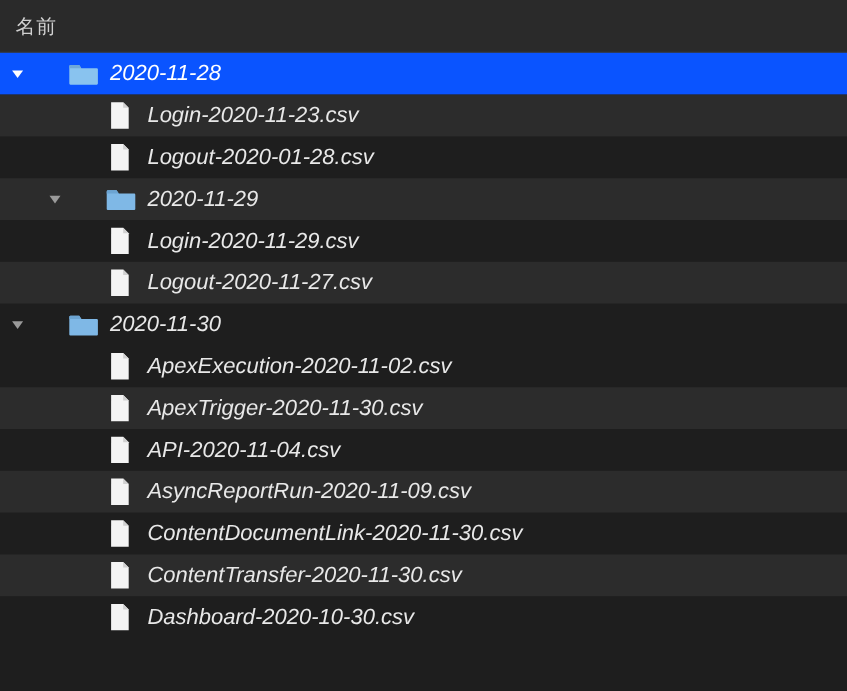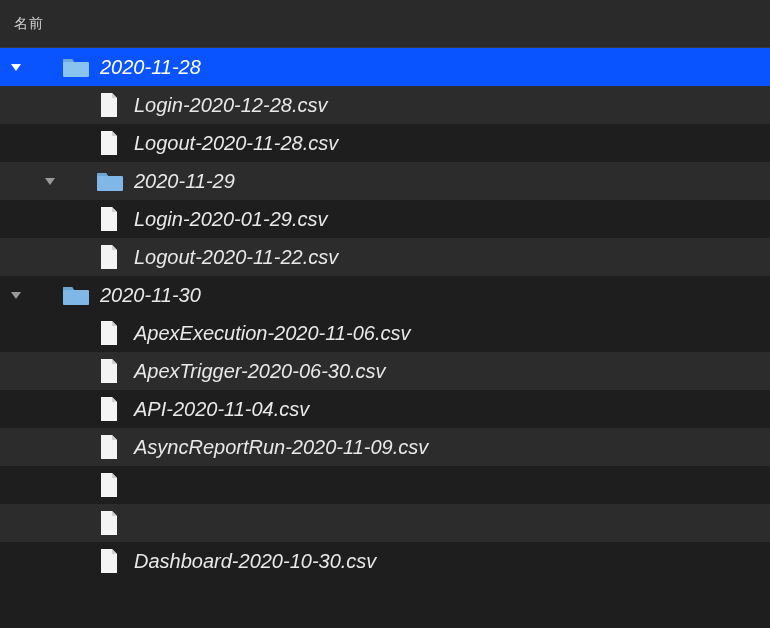--- a/index.html
+++ b/index.html
@@ -10,21 +10,21 @@
     color: #e8e8e8;
     font-size: 20px;
   }
   .header {
     height: 48px;
     background: #2a2a2a;
     display: flex;
     align-items: center;
     padding: 0 14px;
     border-bottom: 1px solid #3a3a3a;
-    font-size: 14px;
+    font-size: 18px;
     color: #d0d0d0;
     letter-spacing: 1px;
   }
   .tree { width: 100%; }
   .row {
     height: 38px;
     display: flex;
     align-items: center;
     padding-left: 8px;
     gap: 6px;
@@ -82,30 +82,30 @@
       </span>
     <span class="name">2020-11-28</span>
   </div>
     <div class="row file alt">
       <span class="file-icon">
         <svg width="20" height="26" viewBox="0 0 20 26">
     <path d="M2 1 L13 1 L18 6 L18 25 L2 25 Z" fill="#f4f4f4"></path>
     <path d="M13 1 L13 6 L18 6 Z" fill="#d0d0d0"></path>
   </svg>
       </span>
-      <span class="name">Login-2020-12-28.csv</span>
-    </div>
-    <div class="row file">
-      <span class="file-icon">
-        <svg width="20" height="26" viewBox="0 0 20 26">
-    <path d="M2 1 L13 1 L18 6 L18 25 L2 25 Z" fill="#f4f4f4"></path>
-    <path d="M13 1 L13 6 L18 6 Z" fill="#d0d0d0"></path>
-  </svg>
-      </span>
-      <span class="name">Logout-2020-11-28.csv</span>
+      <span class="name">Login-2020-11-23.csv</span>
+    </div>
+    <div class="row file">
+      <span class="file-icon">
+        <svg width="20" height="26" viewBox="0 0 20 26">
+    <path d="M2 1 L13 1 L18 6 L18 25 L2 25 Z" fill="#f4f4f4"></path>
+    <path d="M13 1 L13 6 L18 6 Z" fill="#d0d0d0"></path>
+  </svg>
+      </span>
+      <span class="name">Logout-2020-01-28.csv</span>
     </div>
     <div class="row folder alt">
     <span class="disclosure">
         <svg width="12" height="12" viewBox="0 0 12 12">
     <polygon points="1,3 11,3 6,10" fill="#9a9a9a"></polygon>
   </svg>
       </span>
     <span class="folder-pad"></span>
     <span class="folder-icon">
         <svg width="28" height="22" viewBox="0 0 28 22">
@@ -115,30 +115,30 @@
       </span>
     <span class="name">2020-11-29</span>
   </div>
     <div class="row file">
       <span class="file-icon">
         <svg width="20" height="26" viewBox="0 0 20 26">
     <path d="M2 1 L13 1 L18 6 L18 25 L2 25 Z" fill="#f4f4f4"></path>
     <path d="M13 1 L13 6 L18 6 Z" fill="#d0d0d0"></path>
   </svg>
       </span>
-      <span class="name">Login-2020-01-29.csv</span>
-    </div>
-    <div class="row file alt">
-      <span class="file-icon">
-        <svg width="20" height="26" viewBox="0 0 20 26">
-    <path d="M2 1 L13 1 L18 6 L18 25 L2 25 Z" fill="#f4f4f4"></path>
-    <path d="M13 1 L13 6 L18 6 Z" fill="#d0d0d0"></path>
-  </svg>
-      </span>
-      <span class="name">Logout-2020-11-22.csv</span>
+      <span class="name">Login-2020-11-29.csv</span>
+    </div>
+    <div class="row file alt">
+      <span class="file-icon">
+        <svg width="20" height="26" viewBox="0 0 20 26">
+    <path d="M2 1 L13 1 L18 6 L18 25 L2 25 Z" fill="#f4f4f4"></path>
+    <path d="M13 1 L13 6 L18 6 Z" fill="#d0d0d0"></path>
+  </svg>
+      </span>
+      <span class="name">Logout-2020-11-27.csv</span>
     </div>
     <div class="row folder">
     <span class="disclosure">
         <svg width="12" height="12" viewBox="0 0 12 12">
     <polygon points="1,3 11,3 6,10" fill="#9a9a9a"></polygon>
   </svg>
       </span>
     <span class="folder-pad"></span>
     <span class="folder-icon">
         <svg width="28" height="22" viewBox="0 0 28 22">
@@ -148,30 +148,30 @@
       </span>
     <span class="name">2020-11-30</span>
   </div>
     <div class="row file">
       <span class="file-icon">
         <svg width="20" height="26" viewBox="0 0 20 26">
     <path d="M2 1 L13 1 L18 6 L18 25 L2 25 Z" fill="#f4f4f4"></path>
     <path d="M13 1 L13 6 L18 6 Z" fill="#d0d0d0"></path>
   </svg>
       </span>
-      <span class="name">ApexExecution-2020-11-06.csv</span>
-    </div>
-    <div class="row file alt">
-      <span class="file-icon">
-        <svg width="20" height="26" viewBox="0 0 20 26">
-    <path d="M2 1 L13 1 L18 6 L18 25 L2 25 Z" fill="#f4f4f4"></path>
-    <path d="M13 1 L13 6 L18 6 Z" fill="#d0d0d0"></path>
-  </svg>
-      </span>
-      <span class="name">ApexTrigger-2020-06-30.csv</span>
+      <span class="name">ApexExecution-2020-11-02.csv</span>
+    </div>
+    <div class="row file alt">
+      <span class="file-icon">
+        <svg width="20" height="26" viewBox="0 0 20 26">
+    <path d="M2 1 L13 1 L18 6 L18 25 L2 25 Z" fill="#f4f4f4"></path>
+    <path d="M13 1 L13 6 L18 6 Z" fill="#d0d0d0"></path>
+  </svg>
+      </span>
+      <span class="name">ApexTrigger-2020-11-30.csv</span>
     </div>
     <div class="row file">
       <span class="file-icon">
         <svg width="20" height="26" viewBox="0 0 20 26">
     <path d="M2 1 L13 1 L18 6 L18 25 L2 25 Z" fill="#f4f4f4"></path>
     <path d="M13 1 L13 6 L18 6 Z" fill="#d0d0d0"></path>
   </svg>
       </span>
       <span class="name">API-2020-11-04.csv</span>
     </div>
@@ -184,28 +184,30 @@
       </span>
       <span class="name">AsyncReportRun-2020-11-09.csv</span>
     </div>
     <div class="row file">
       <span class="file-icon">
         <svg width="20" height="26" viewBox="0 0 20 26">
     <path d="M2 1 L13 1 L18 6 L18 25 L2 25 Z" fill="#f4f4f4"></path>
     <path d="M13 1 L13 6 L18 6 Z" fill="#d0d0d0"></path>
   </svg>
       </span>
-    </div>
-    <div class="row file alt">
-      <span class="file-icon">
-        <svg width="20" height="26" viewBox="0 0 20 26">
-    <path d="M2 1 L13 1 L18 6 L18 25 L2 25 Z" fill="#f4f4f4"></path>
-    <path d="M13 1 L13 6 L18 6 Z" fill="#d0d0d0"></path>
-  </svg>
-      </span>
+      <span class="name">ContentDocumentLink-2020-11-30.csv</span>
+    </div>
+    <div class="row file alt">
+      <span class="file-icon">
+        <svg width="20" height="26" viewBox="0 0 20 26">
+    <path d="M2 1 L13 1 L18 6 L18 25 L2 25 Z" fill="#f4f4f4"></path>
+    <path d="M13 1 L13 6 L18 6 Z" fill="#d0d0d0"></path>
+  </svg>
+      </span>
+      <span class="name">ContentTransfer-2020-11-30.csv</span>
     </div>
     <div class="row file">
       <span class="file-icon">
         <svg width="20" height="26" viewBox="0 0 20 26">
     <path d="M2 1 L13 1 L18 6 L18 25 L2 25 Z" fill="#f4f4f4"></path>
     <path d="M13 1 L13 6 L18 6 Z" fill="#d0d0d0"></path>
   </svg>
       </span>
       <span class="name">Dashboard-2020-10-30.csv</span>
     </div>

